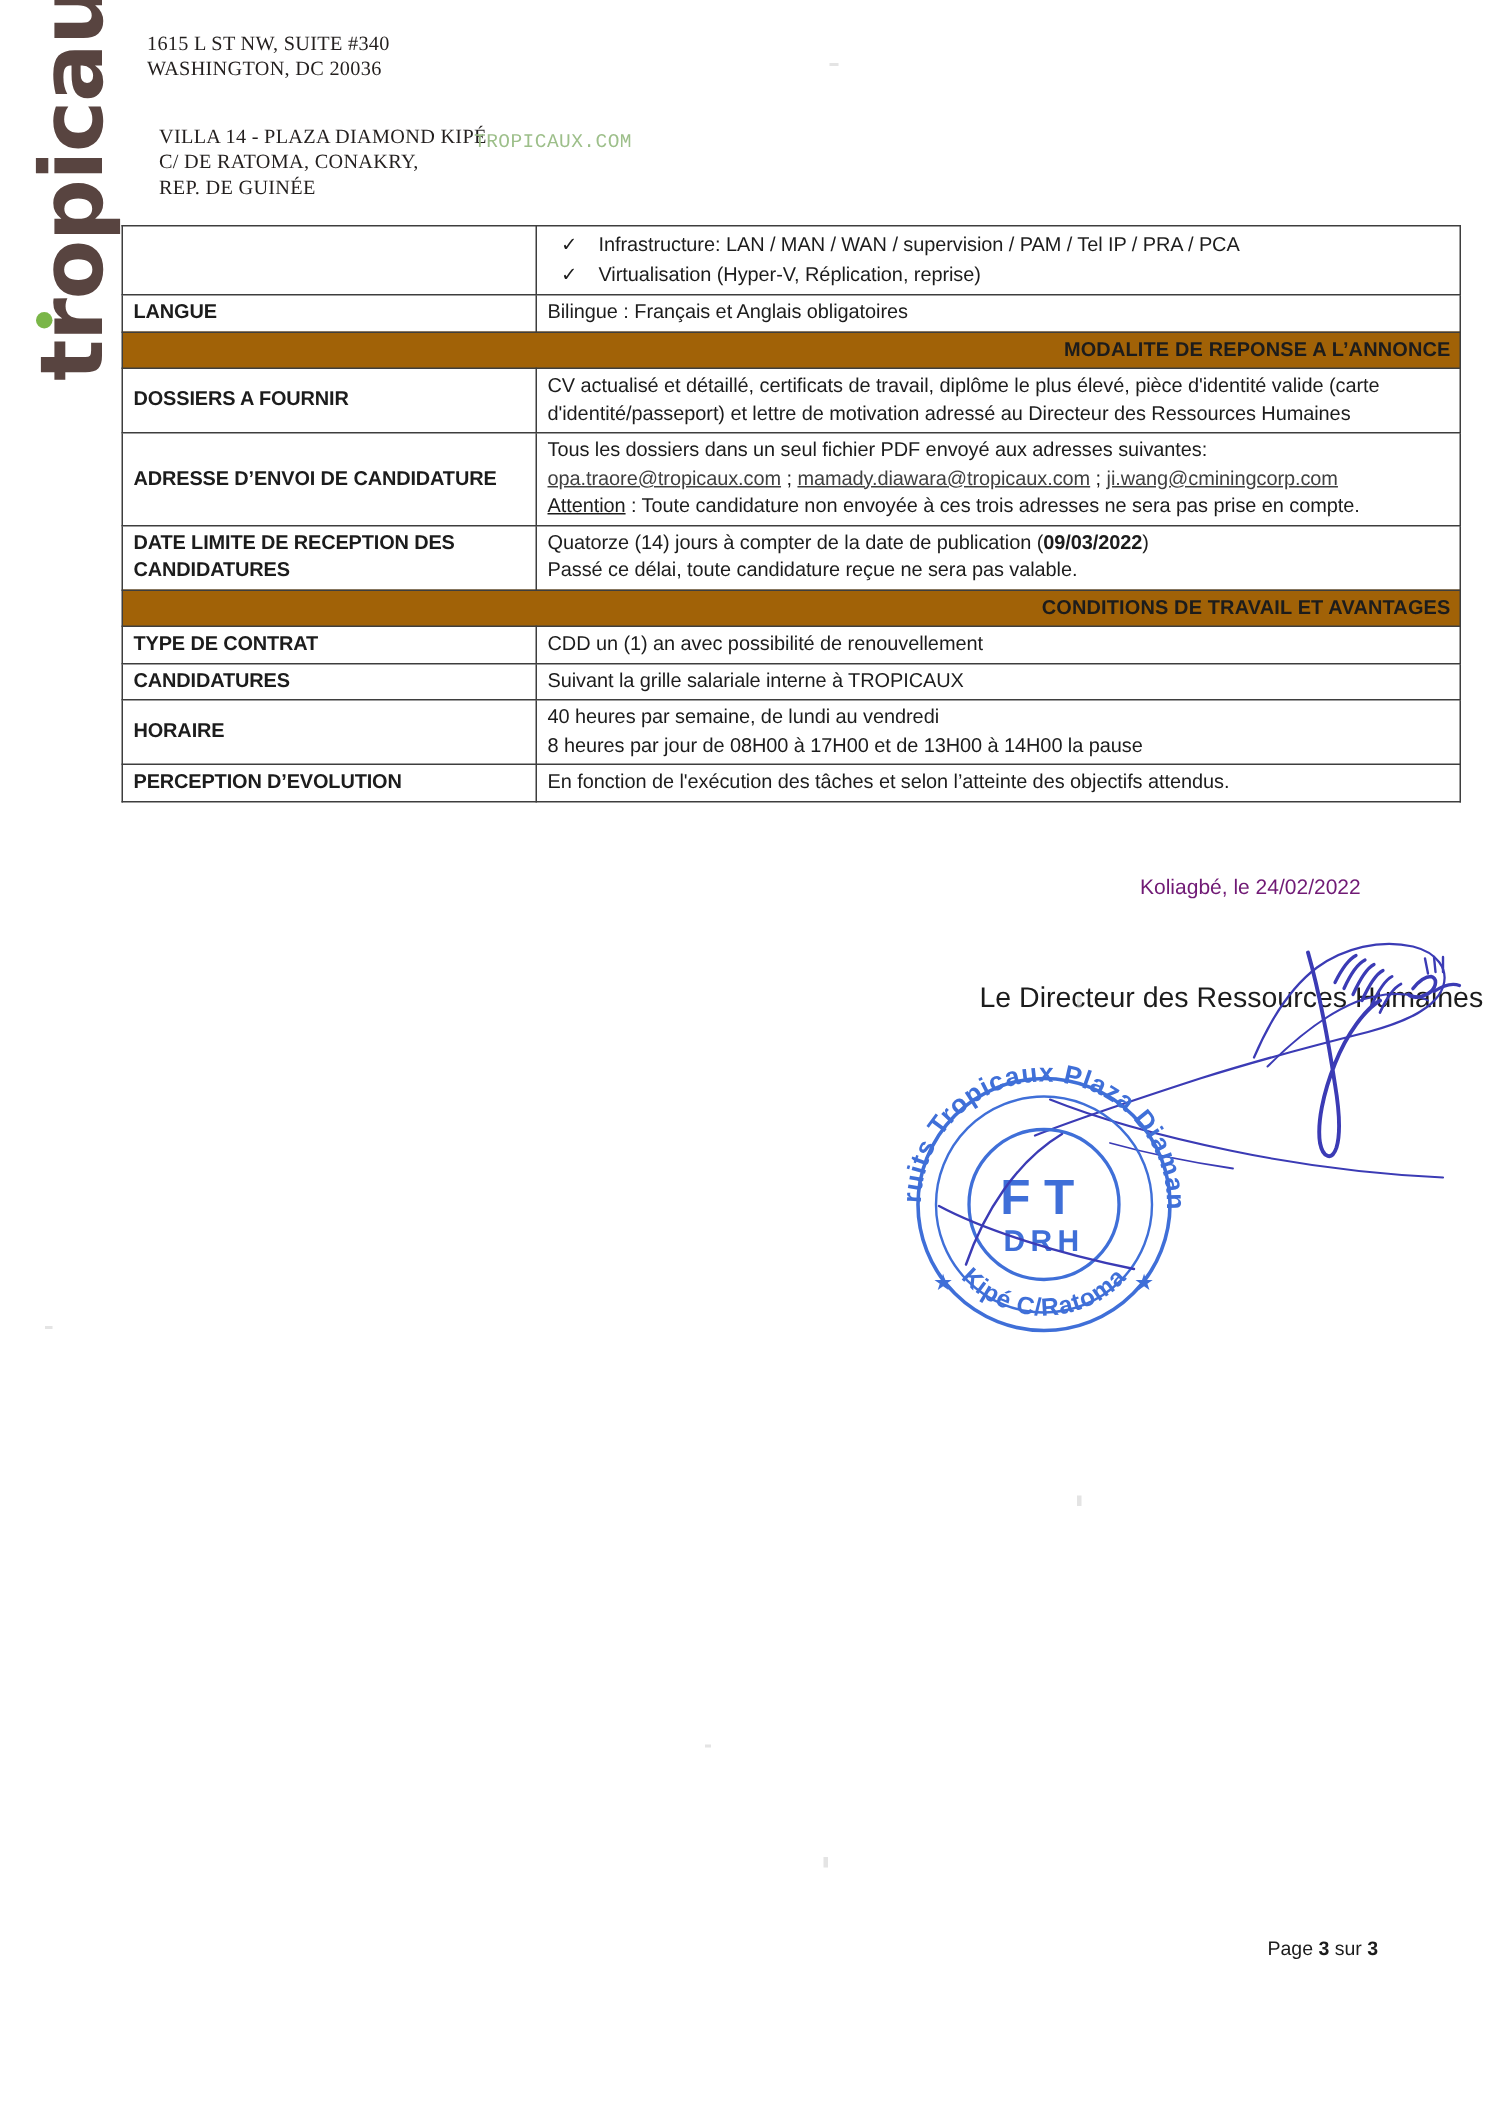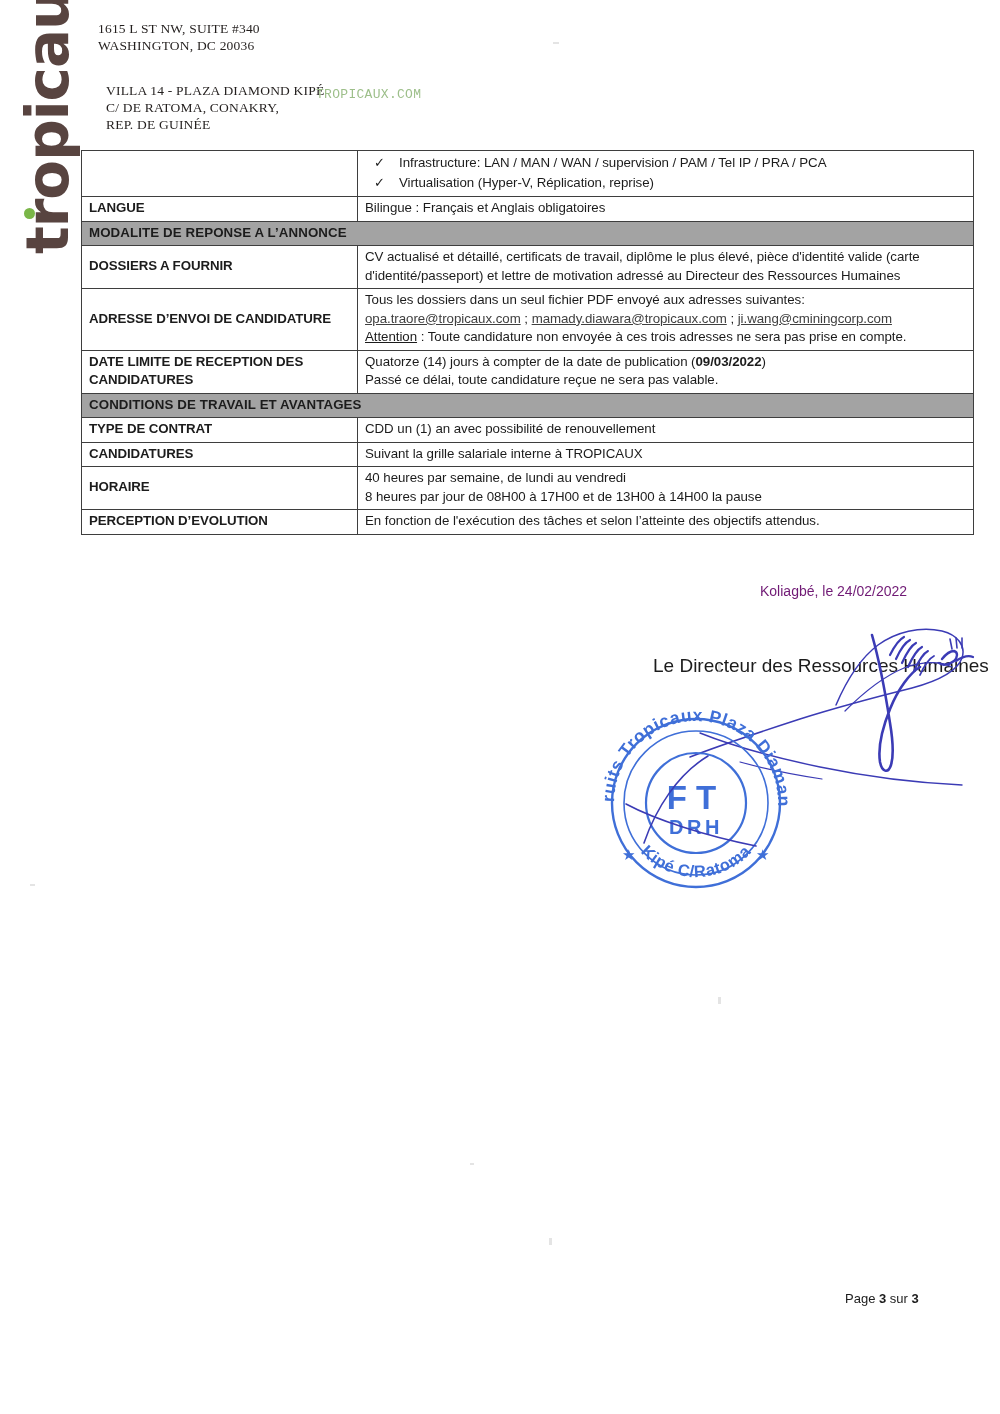--- a/index.html
+++ b/index.html
@@ -92,22 +92,22 @@
     font-weight: bold;
     font-size: 13.4px;
     letter-spacing: -0.1px;
     padding-left: 8px;
   }
   td.val {
     font-size: 13.3px;
     letter-spacing: -0.05px;
   }
   tr.band td {
-    background: #a3a3a3;
-    text-align: left;
+    background: #a16207;
+    text-align: right;
     font-weight: bold;
     font-size: 13.6px;
     letter-spacing: 0.1px;
     padding: 1px 0 2px 0;
   }
   .cklist { margin: 0; padding: 0; list-style: none; }
   .cklist li {
     position: relative;
     padding-left: 34px;
     line-height: 20px;

